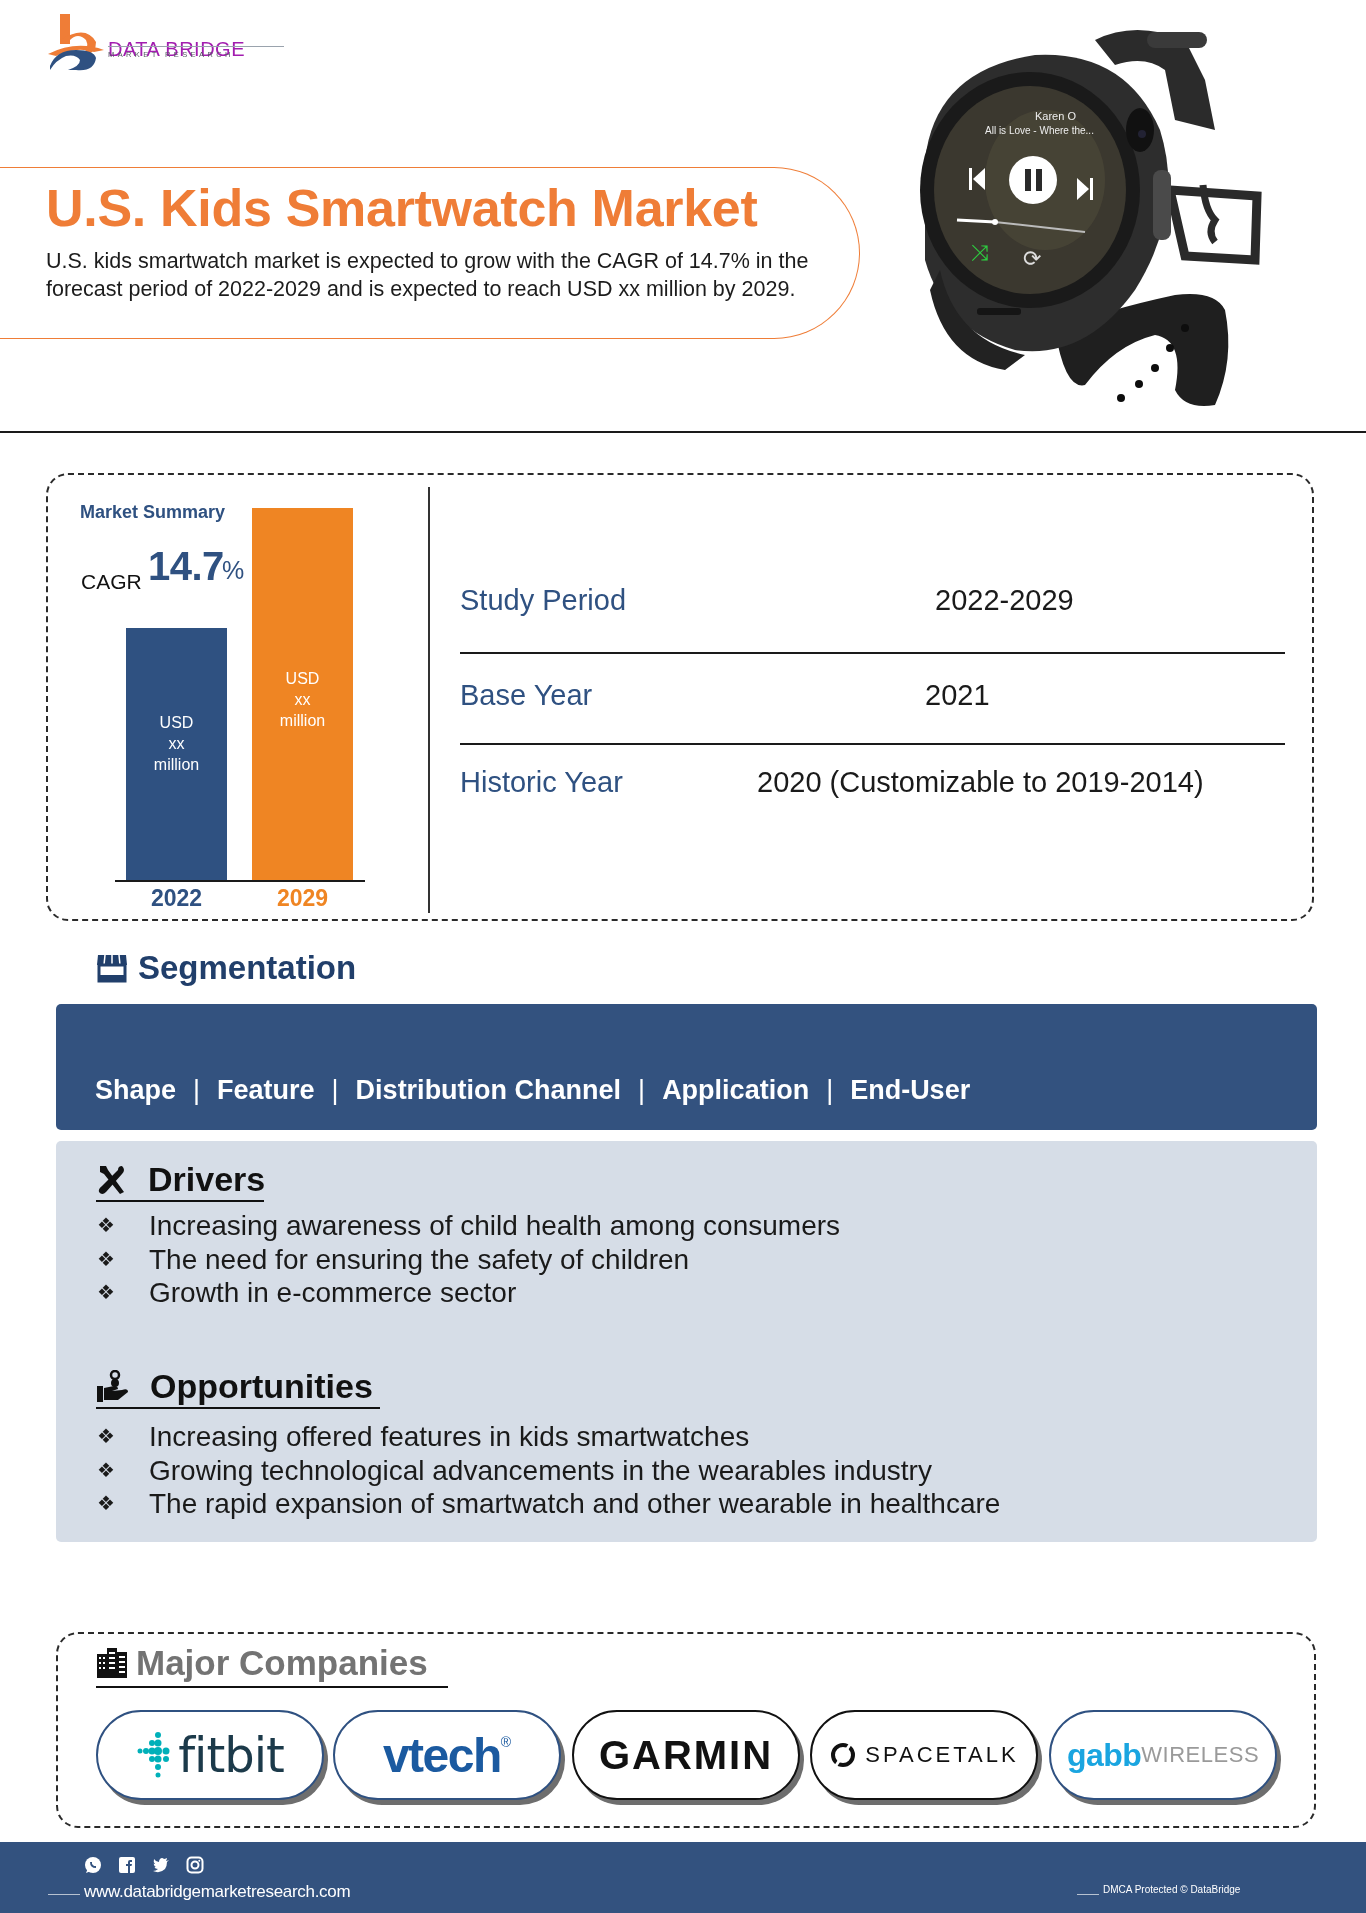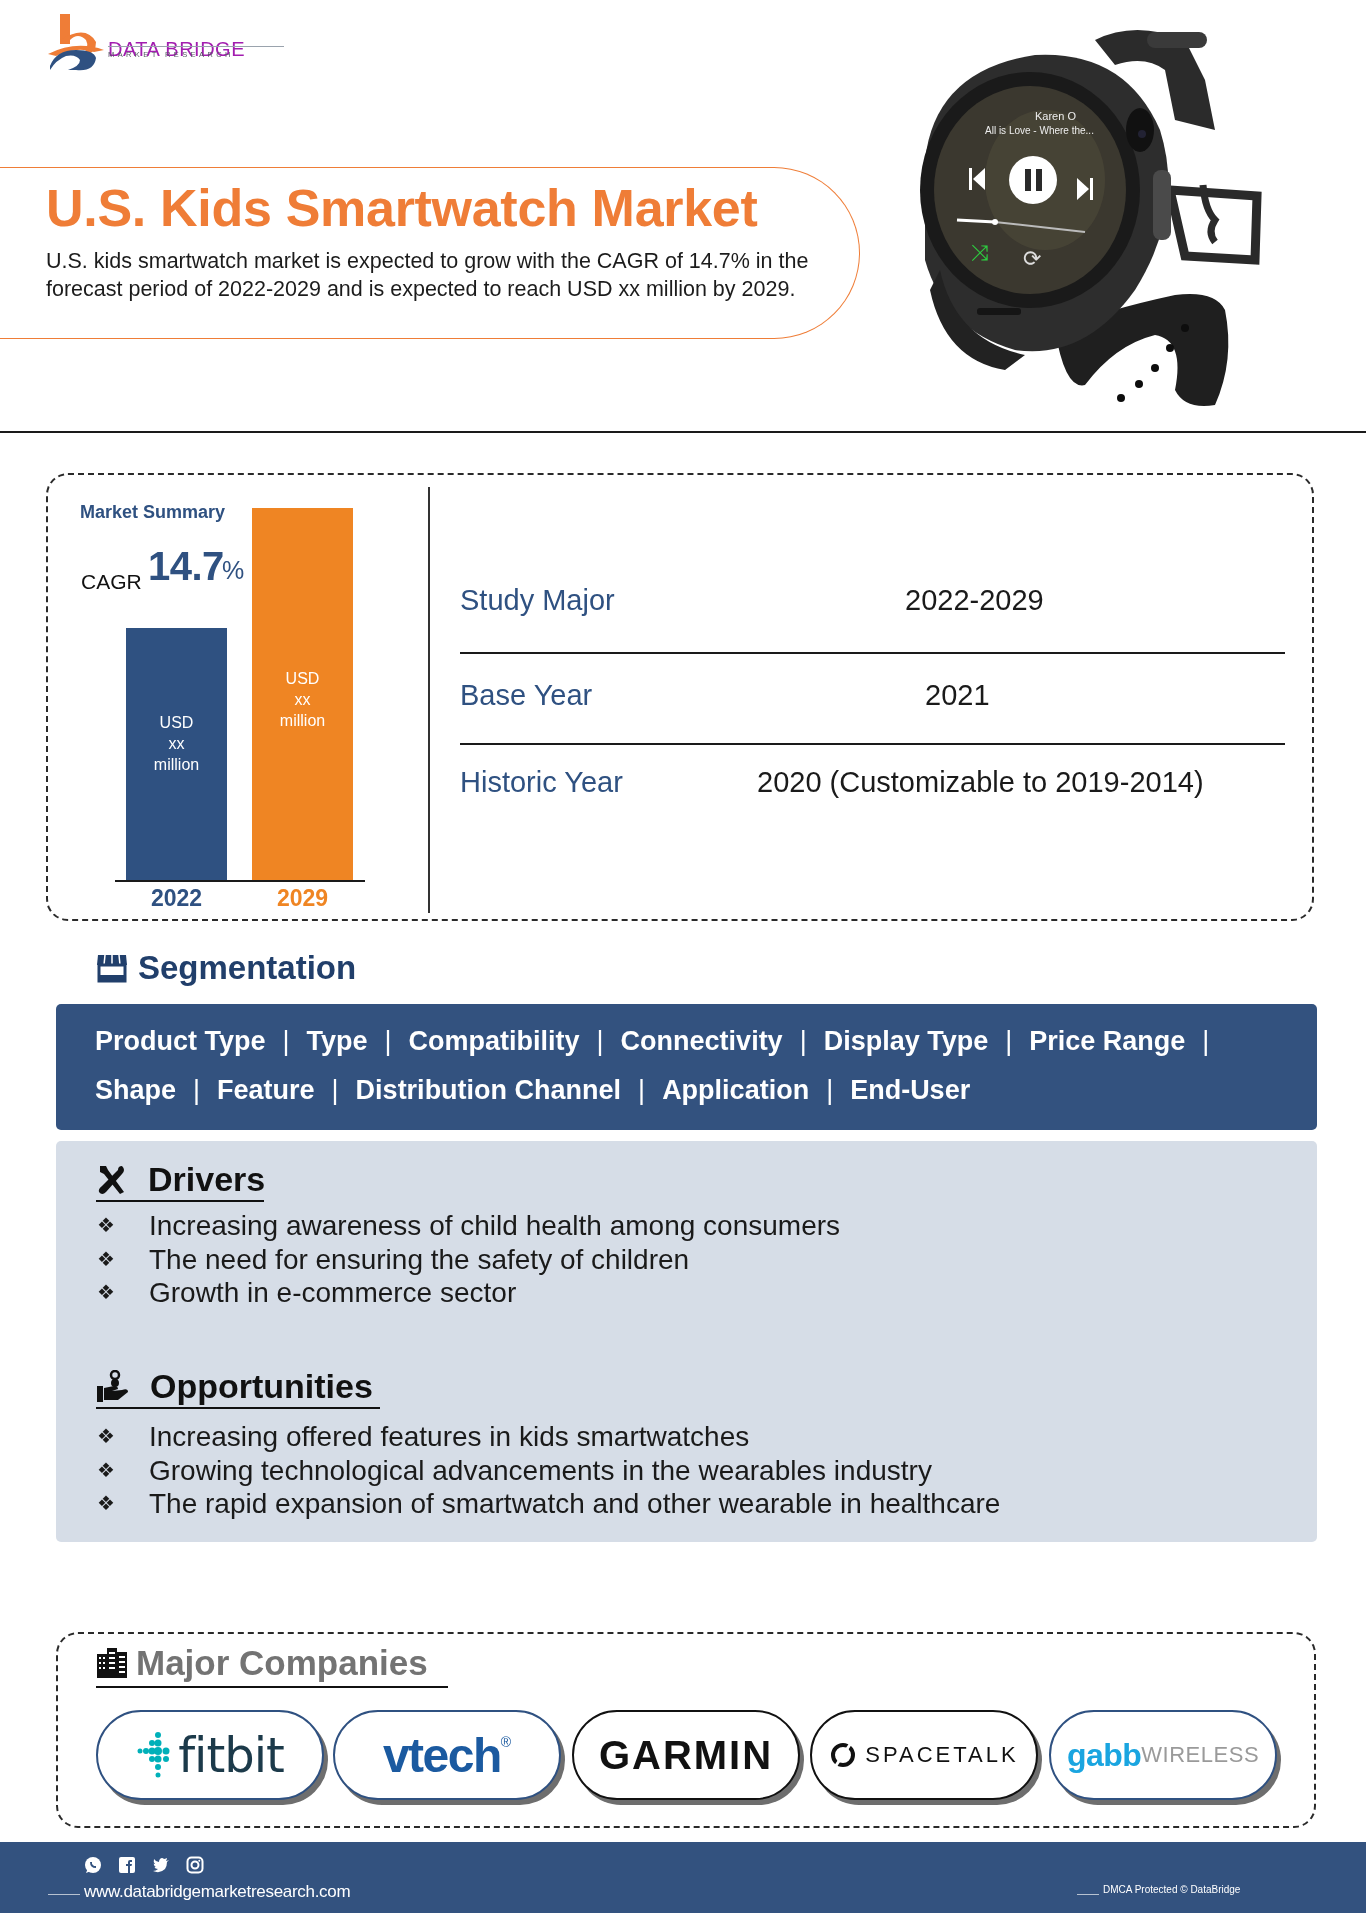--- a/index.html
+++ b/index.html
@@ -168,22 +168,22 @@
       <div>USD</div>
       <div>xx</div>
       <div>million</div>
     </div>
     <div class="x-tick" style="left: 137px; top: 385px; color: rgb(239, 133, 35);">2029</div>
     <div class="axis-line" style="top: 380px; left: 0px;"></div>
   </div>
 
 <div id="kv-area">
     <div class="kv-row" style="top: 584px;">
-      <div class="kv-label">Study Major</div>
-      <div class="kv-value" style="left: 445px;">2022-2029</div>
+      <div class="kv-label">Study Period</div>
+      <div class="kv-value" style="left: 475px;">2022-2029</div>
     </div>
     <div class="kv-row" style="top: 679px;">
       <div class="kv-label">Base Year</div>
       <div class="kv-value" style="left: 465px;">2021</div>
     </div>
     <div class="kv-row" style="top: 766px;">
       <div class="kv-label">Historic Year</div>
       <div class="kv-value" style="left: 297px;">2020 (Customizable to 2019-2014)</div>
     </div>
     <div class="kv-rule" style="top: 652px;"></div>
@@ -196,21 +196,20 @@
     <line x1="9" y1="2" x2="8" y2="12" stroke="#fff" stroke-width="1.5"></line>
     <line x1="16" y1="2" x2="16" y2="12" stroke="#fff" stroke-width="1.5"></line>
     <line x1="23" y1="2" x2="24" y2="12" stroke="#fff" stroke-width="1.5"></line>
     <rect x="3" y="12" width="26" height="16" fill="none" stroke="#213f6b" stroke-width="3"></rect>
     <rect x="3" y="22" width="26" height="6" fill="#213f6b"></rect>
   </svg>
   <span class="label">Segmentation</span>
 </div>
 
 <div class="seg-band">
-  <div class="seg-line" id="seg-line1" style="top:22px;"><span>Product Type</span><span class="sep">|</span><span>Type</span><span class="sep">|</span><span>Compatibility</span><span class="sep">|</span><span>Connectivity</span><span class="sep">|</span><span>Display Type</span><span class="sep">|</span><span>Price Range</span><span class="sep">|</span></div>
   <div class="seg-line" id="seg-line2" style="top:71px;"><span>Shape</span><span class="sep">|</span><span>Feature</span><span class="sep">|</span><span>Distribution Channel</span><span class="sep">|</span><span>Application</span><span class="sep">|</span><span>End-User</span></div>
 </div>
 
 <div class="grey-panel"></div>
 
 <div class="sec-head" style="top:1160px;">
   <svg width="32" height="32" viewBox="0 0 32 32">
     <path d="M4 2 L10 2 L12 6 L28 28 L24 30 L8 10 L4 8 Z" fill="#111"></path>
     <path d="M26 2 Q30 6 26 10 L10 28 Q6 32 3 28 Q2 25 6 22 L22 6 Q22 2 26 2 Z" fill="#111"></path>
   </svg>

